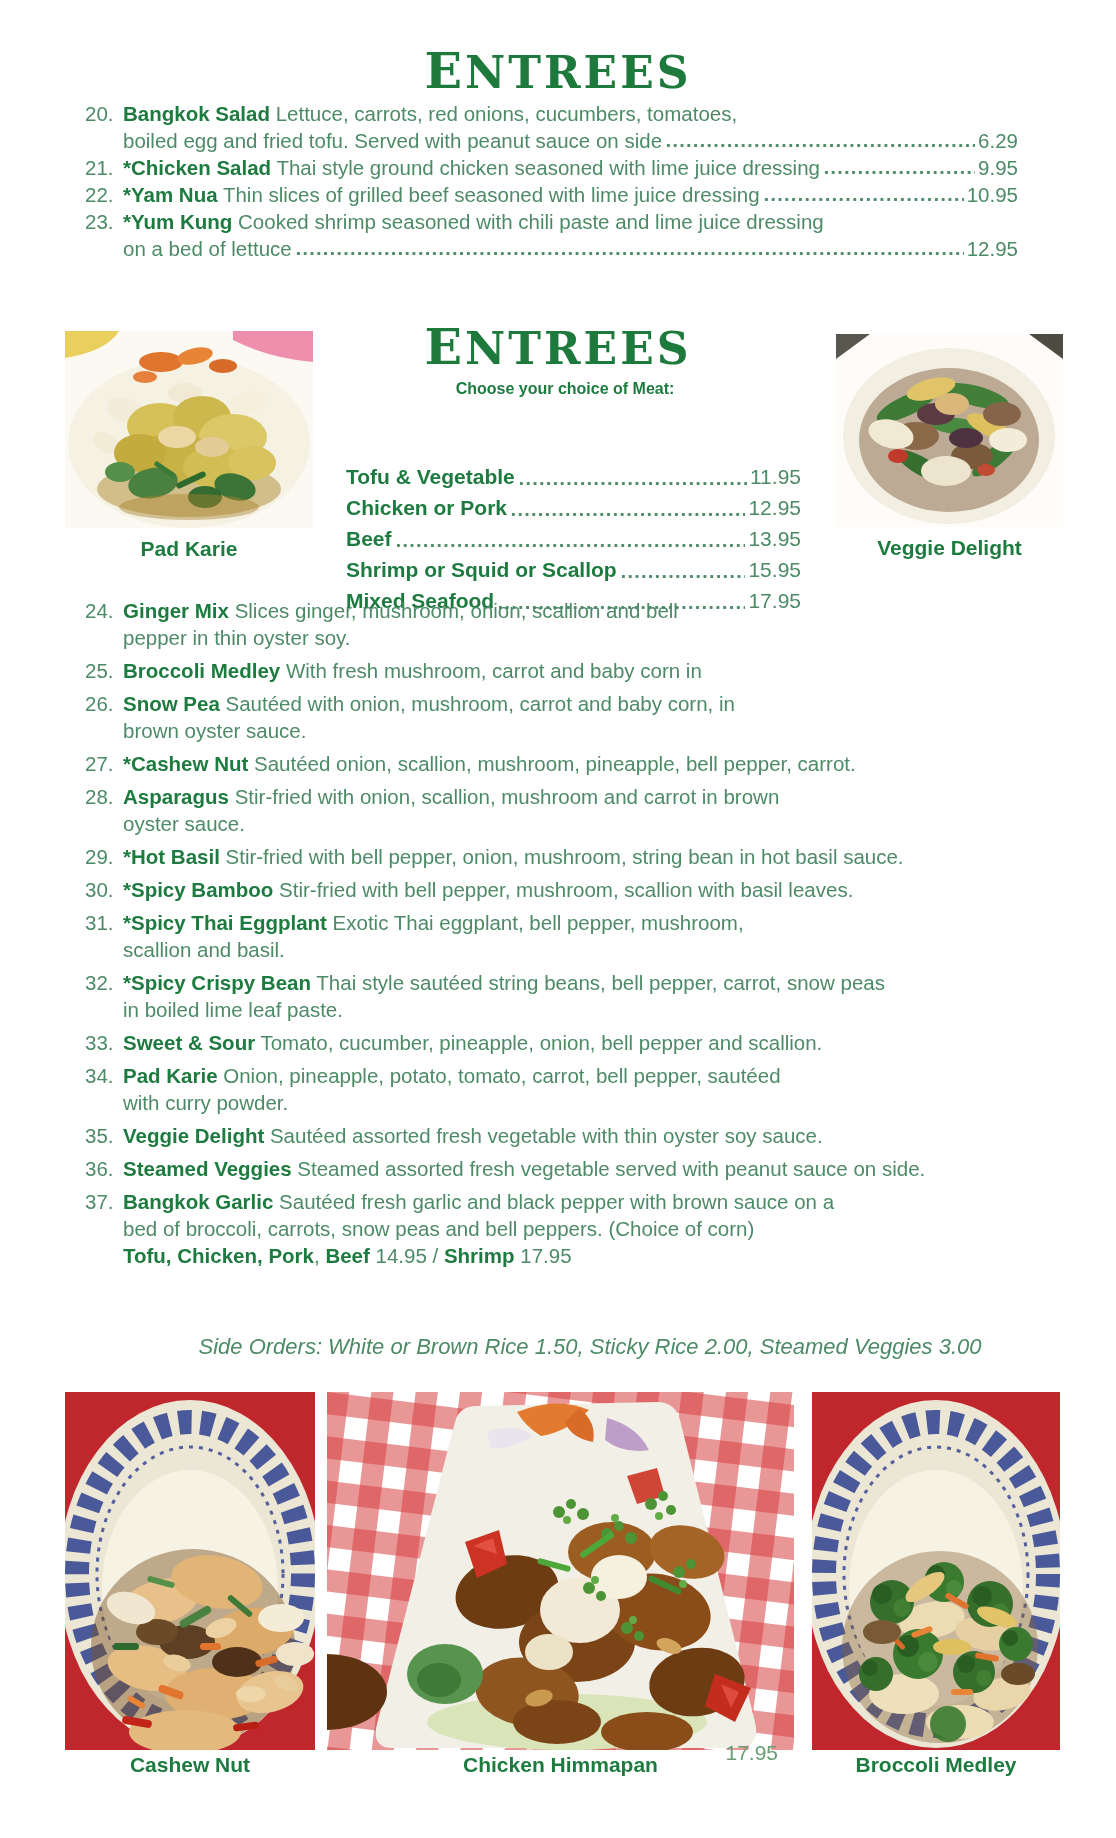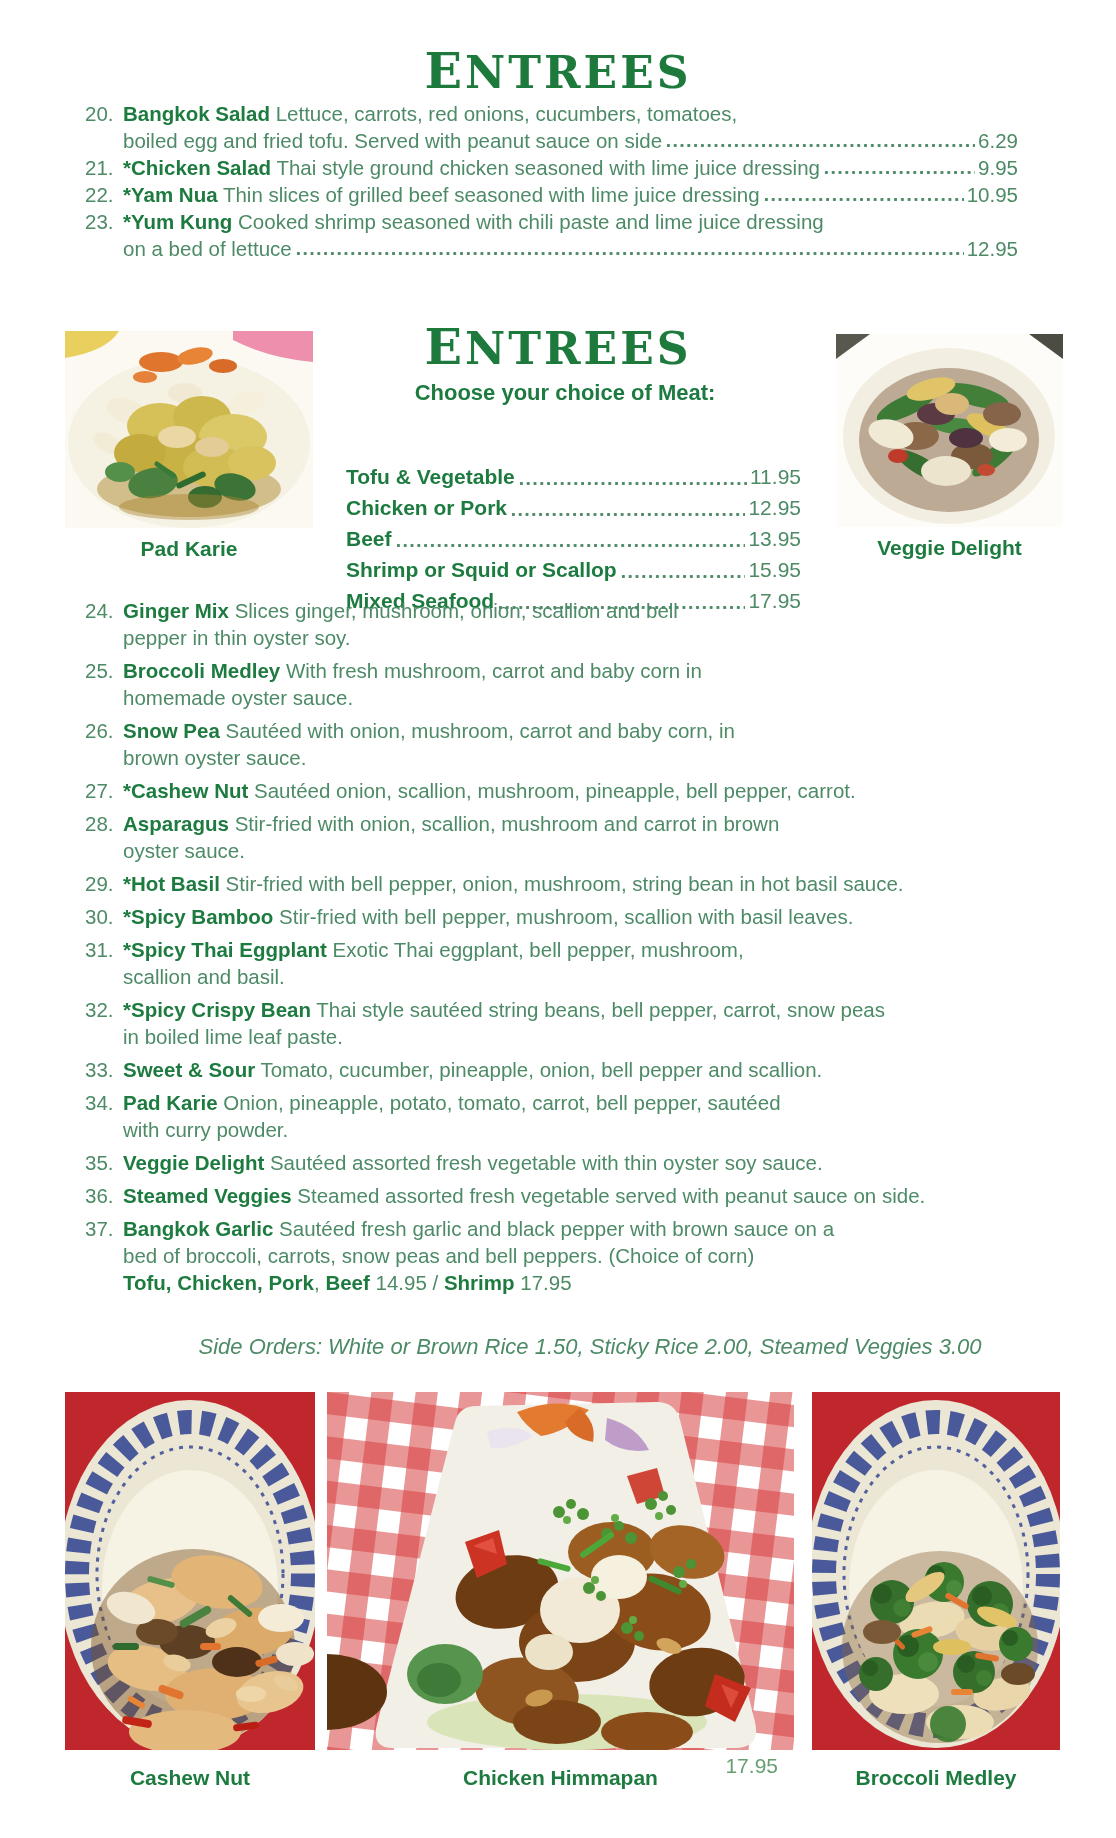--- a/index.html
+++ b/index.html
@@ -28,31 +28,31 @@
   .txt .b{font-weight:700;color:var(--green-dark);}
   .txt .t{color:var(--green-body);}
   .leader{
     flex:1;align-self:flex-end;height:7px;margin:0 3px 5px 3px;min-width:20px;
     background-image:radial-gradient(circle,var(--green-body) 1.35px,transparent 1.7px);
     background-size:6.8px 7px;background-repeat:repeat-x;background-position:0 100%;
   }
   .price{flex:none;color:var(--green-body);}
   .subtitle{
     position:absolute;left:300px;top:380px;width:530px;text-align:center;
-    font-size:22px;font-weight:700;color:var(--green-dark);
+    font-size:16px;font-weight:700;color:var(--green-dark);
   }
   .meat-list{position:absolute;left:346px;top:417px;width:455px;font-size:21px;margin-top:44px;}
   .meat-list .ln{line-height:31px;}
   .meat-list .b{font-weight:700;color:var(--green-dark);}
   .fig{position:absolute;margin:0;padding:0;}
   .fig svg{display:block;}
   .fig figcaption{
     text-align:center;margin-top:9px;font-size:21px;font-weight:700;color:var(--green-dark);
   }
-  .fig-bottom figcaption{margin-top:16px;}
+  .fig-bottom figcaption{margin-top:3px;}
   .price-overlay{
     position:absolute;right:16px;bottom:12px;font-size:21px;color:#679e72;
   }
   .side-orders{
     position:absolute;left:0;top:1334px;width:1116px;text-align:center;
     font-style:italic;font-size:22px;color:var(--green-body);padding-left:32px;
   }
 </style>
 </head>
 <body>
@@ -205,24 +205,20 @@
         </div>
         <div class="ln">
           <span class="num"></span>
           <span class="txt"><span class="t">pepper in thin oyster soy.</span></span>
         </div>
       </div>
       <div class="mi">
         <div class="ln">
           <span class="num">25.</span>
           <span class="txt"><span class="b">Broccoli Medley</span><span class="t"> With fresh mushroom, carrot and baby corn in</span></span>
-        </div>
-        <div class="ln">
-          <span class="num"></span>
-          <span class="txt"><span class="t">homemade oyster sauce.</span></span>
         </div>
       </div>
       <div class="mi">
         <div class="ln">
           <span class="num">26.</span>
           <span class="txt"><span class="b">Snow Pea</span><span class="t"> Sautéed with onion, mushroom, carrot and baby corn, in</span></span>
         </div>
         <div class="ln">
           <span class="num"></span>
           <span class="txt"><span class="t">brown oyster sauce.</span></span>

